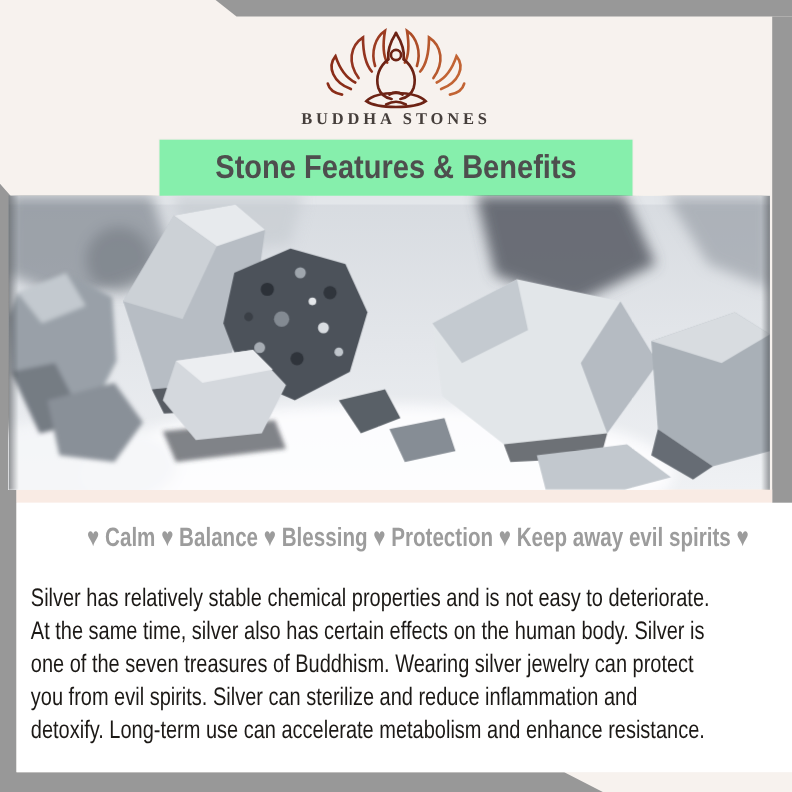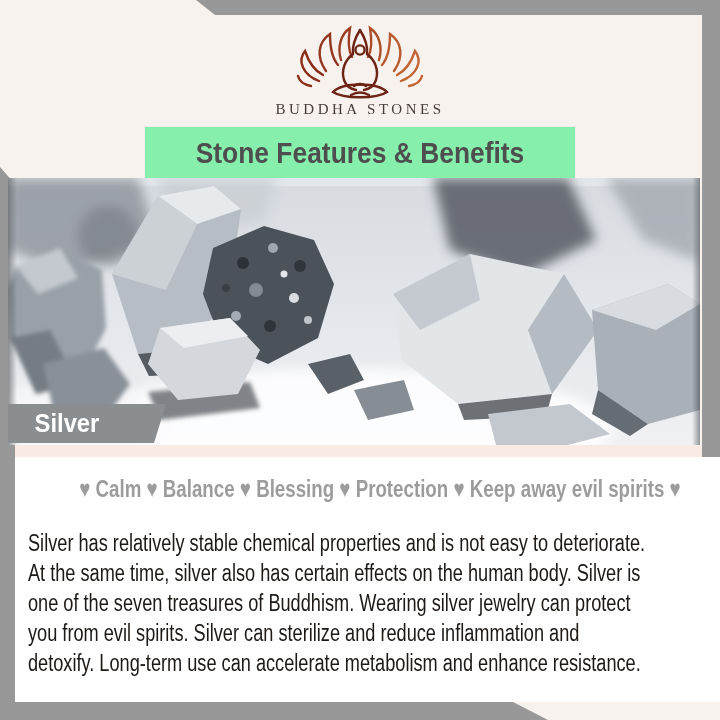--- a/index.html
+++ b/index.html
@@ -7,21 +7,21 @@
   #canvas{position:relative;width:720px;height:720px;background:#f7f2ee;overflow:hidden;}
   .abs{position:absolute;}
 
   
   #frame-svg{left:0;top:0;width:720px;height:720px;pointer-events:none;}
 
   
   #logo-svg{left:295px;top:25px;width:130px;height:74px;}
   #brand-name{left:0;top:101px;width:720px;text-align:center;
     font-family:"Liberation Serif","DejaVu Serif",serif;
-    font-size:15px;letter-spacing:3.5px;color:#453e3b;}
+    font-size:15px;letter-spacing:3.5px;color:#453e3b;font-weight:bold;}
 
   
   #header-box{left:145px;top:127px;width:430px;height:51px;background:#86efac;
     box-shadow:0 0 0 1px rgba(0,0,0,0.02);}
   #page-title{width:100%;line-height:51px;text-align:center;font-weight:bold;
     font-size:30px;color:#4e4e4e;transform:scaleX(0.88);transform-origin:center;
     white-space:nowrap;}
 
   
   #photo{left:8px;top:178px;width:692px;height:267px;}
@@ -152,23 +152,20 @@
         <polygon points="584,132 660,106 692,126 692,232 640,246 590,212" fill="#a9b0b7"></polygon>
         <polygon points="584,132 660,106 692,126 648,152" fill="#d8dce0"></polygon>
         <polygon points="590,212 640,246 622,258 584,236" fill="#666c74"></polygon>
         <polygon points="480,236 562,226 602,256 560,267 488,267" fill="#c2c8ce"></polygon>
       </g>
     </svg>
     <div class="abs edge-left"></div>
     <div class="abs edge-right"></div>
   </div>
 
-  <div id="stone-banner" class="abs">
-    <div id="stone-label">Silver</div>
-  </div>
 
   <div id="benefits-line" class="abs">♥ Calm ♥ Balance ♥ Blessing ♥ Protection ♥ Keep away evil spirits ♥</div>
 
   <div id="description" class="abs">
     <div class="desc-line">Silver has relatively stable chemical properties and is not easy to deteriorate.</div>
     <div class="desc-line">At the same time, silver also has certain effects on the human body. Silver is</div>
     <div class="desc-line">one of the seven treasures of Buddhism. Wearing silver jewelry can protect</div>
     <div class="desc-line">you from evil spirits. Silver can sterilize and reduce inflammation and</div>
     <div class="desc-line">detoxify. Long-term use can accelerate metabolism and enhance resistance.</div>
   </div>

